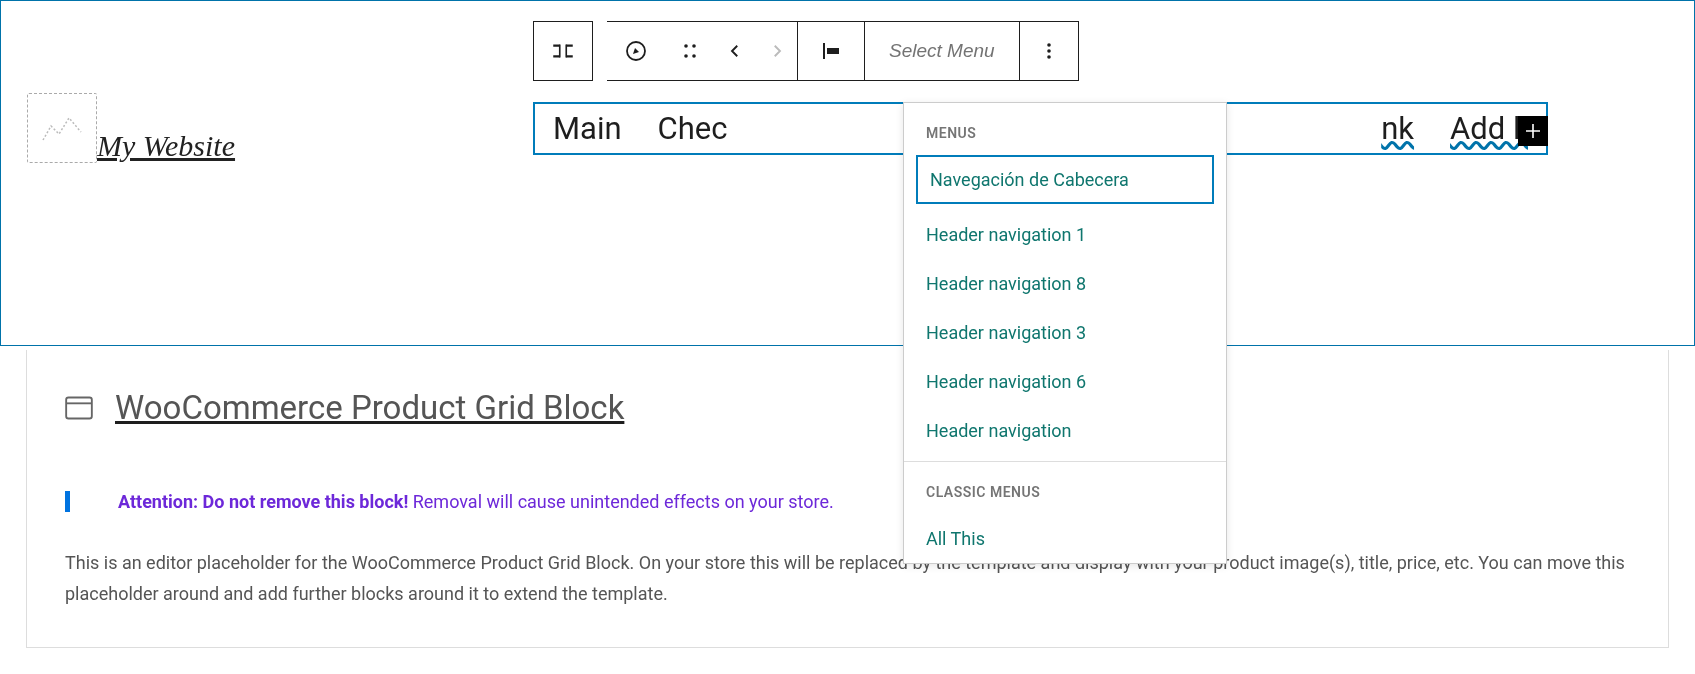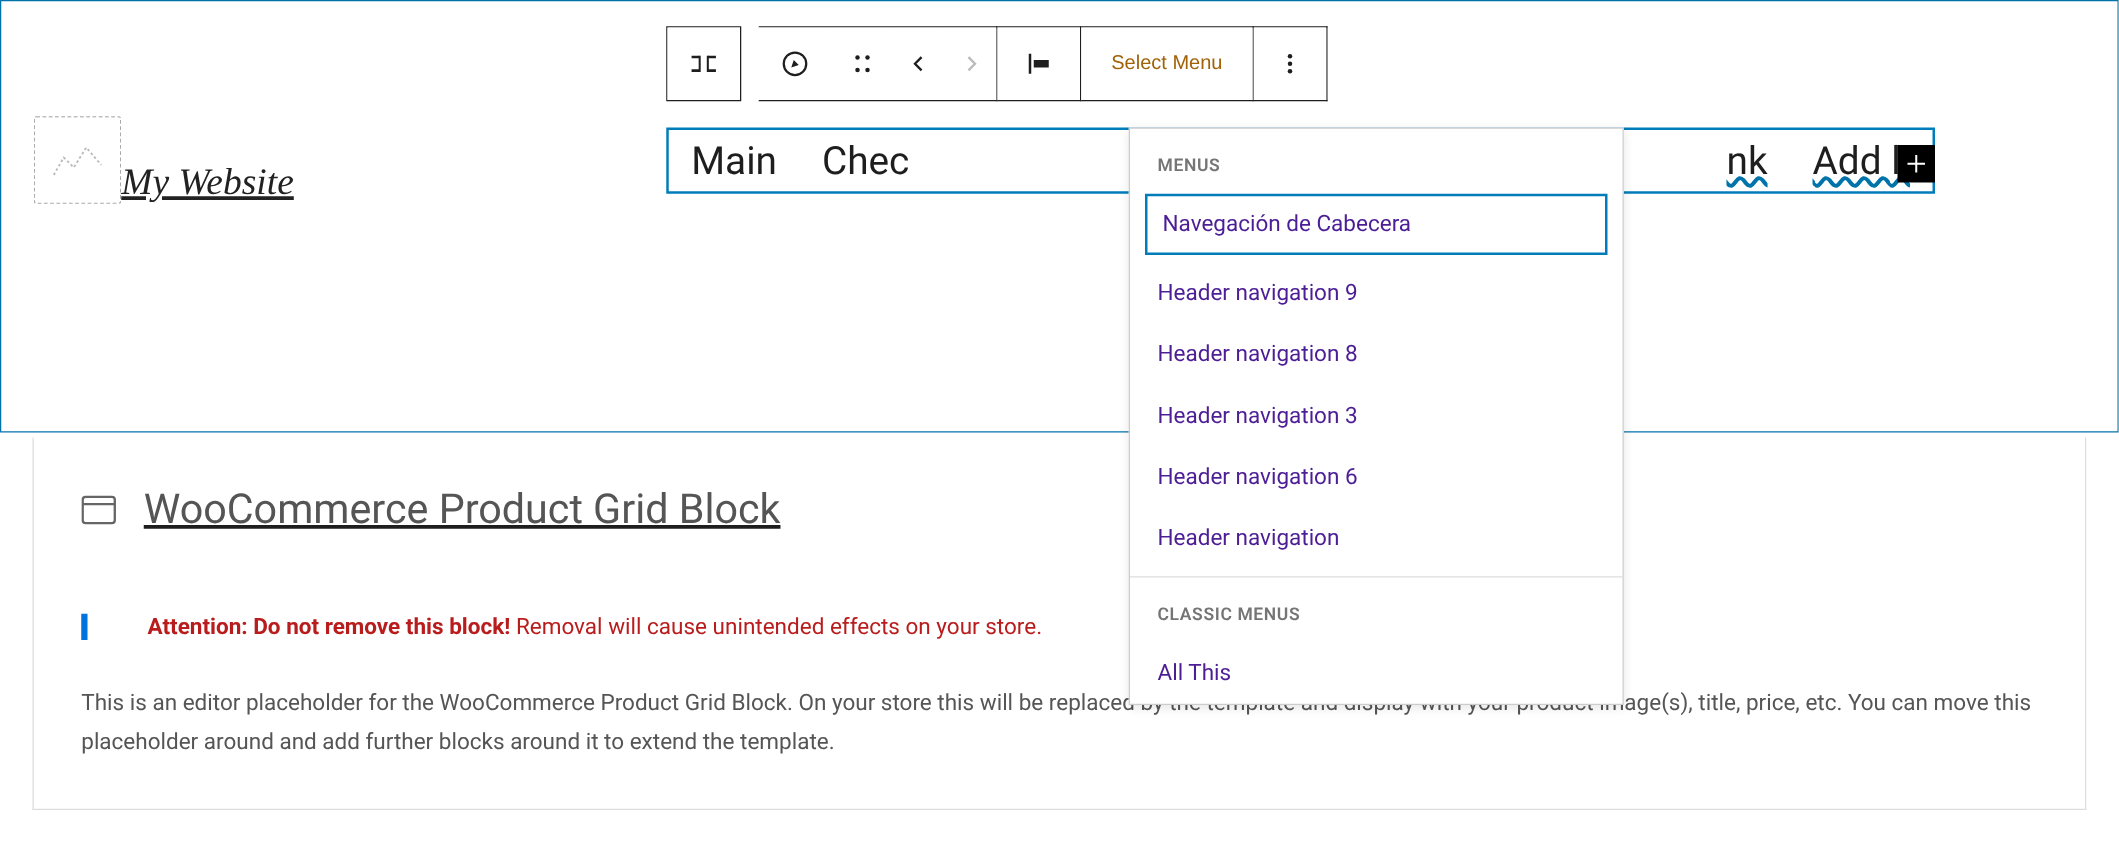--- a/index.html
+++ b/index.html
@@ -73,23 +73,24 @@
 .toolbar-btn + .toolbar-btn {
   border-left: 1px solid transparent;
 }
 .select-menu-btn {
   padding: 0 24px;
   height: 58px;
   display: flex;
   align-items: center;
   background: #fff;
   border: none;
-  color: #a16207;
-  font-size: 16px;
+  color: #737373;
+  font-size: 19px;
   cursor: pointer;
+  font-style: italic;
 }
 .nav-block {
   position: absolute;
   top: 101px;
   left: 532px;
   right: 146px;
   height: 53px;
   border: 2px solid #007cba;
   display: flex;
   align-items: center;
@@ -115,38 +116,38 @@
   display: flex;
   align-items: center;
   justify-content: center;
   font-size: 22px;
   font-weight: 300;
 }
 .dropdown-panel {
   position: absolute;
   top: 101px;
   left: 902px;
-  width: 396px;
+  width: 324px;
   border: 1px solid #ccc;
   background: #fff;
   box-shadow: 0 2px 8px rgba(0,0,0,0.1);
   z-index: 10;
 }
 .dropdown-heading {
   font-size: 14px;
   font-weight: 600;
   color: #757575;
   text-transform: uppercase;
   letter-spacing: 0.5px;
   padding: 22px 22px 14px;
 }
 .dropdown-item {
   padding: 14px 22px;
   font-size: 18px;
-  color: #4c1d95;
+  color: #0f766e;
   display: flex;
   align-items: center;
   justify-content: space-between;
   cursor: pointer;
 }
 .dropdown-item.highlighted {
   border: 2px solid #007cba;
   margin: 0 12px 6px;
   padding: 12px 12px;
 }
@@ -176,21 +177,21 @@
 .block-title {
   font-size: 33px;
   font-weight: 400;
   color: #555;
 }
 .attention-box {
   margin-top: 64px;
   border-left: 5px solid #0073e0;
   padding-left: 48px;
   font-size: 18px;
-  color: #b91c1c;
+  color: #6d28d9;
 }
 .attention-strong {
   font-weight: 700;
 }
 .placeholder-text {
   margin-top: 36px;
   font-size: 18px;
   color: #555;
   line-height: 1.7;
 }
@@ -279,21 +280,21 @@
       <path d="M10 3v14M3 10h14" stroke="#fff" stroke-width="1.6"></path>
     </svg>
   </div>
 
   <div class="dropdown-panel">
     <div class="dropdown-heading">MENUS</div>
     <div class="dropdown-item highlighted">
       <span>Navegación de Cabecera</span>
     </div>
     <div class="dropdown-item">
-      <span>Header navigation 9</span>
+      <span>Header navigation 1</span>
     </div>
     <div class="dropdown-item">
       <span>Header navigation 8</span>
     </div>
     <div class="dropdown-item">
       <span>Header navigation 3</span>
     </div>
     <div class="dropdown-item">
       <span>Header navigation 6</span>
     </div>

